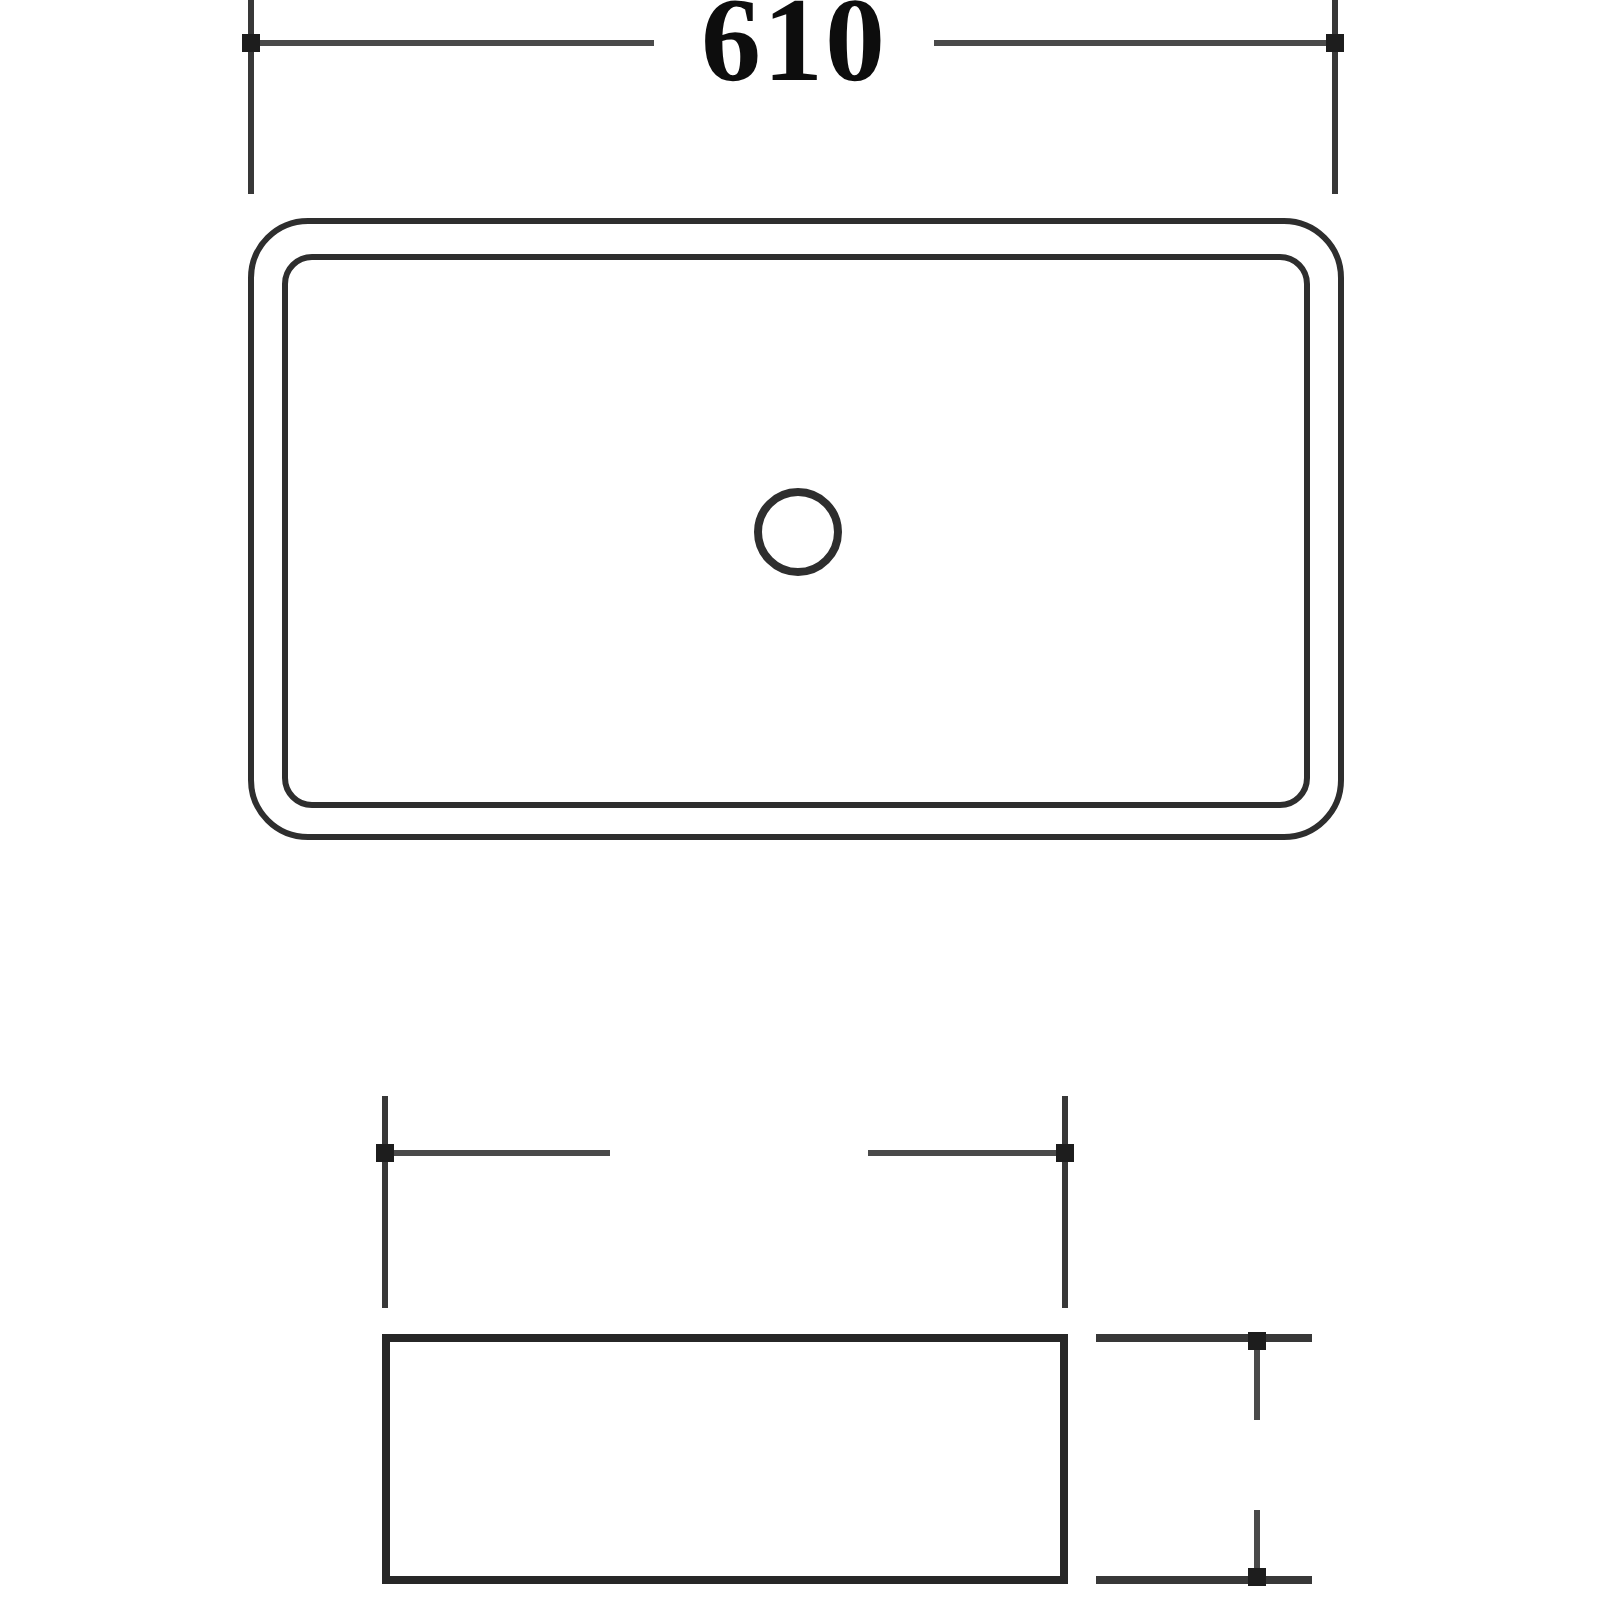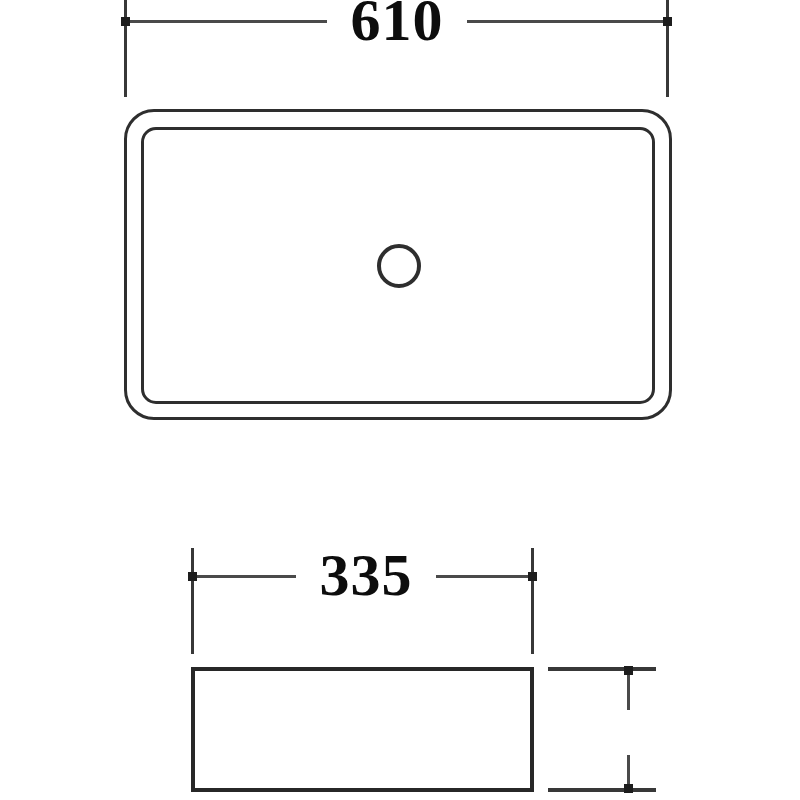--- a/index.html
+++ b/index.html
@@ -94,21 +94,20 @@
   <div class="outer-rim"></div>
   <div class="inner-rim"></div>
   <div class="drain"></div>
 
   <div class="vline ext" style="left:191px; top:548px; width:3px; height:106px;"></div>
   <div class="vline ext" style="left:531px; top:548px; width:3px; height:106px;"></div>
   <div class="hline" style="left:191px; top:575px; width:114px; height:3px;"></div>
   <div class="hline" style="left:434px; top:575px; width:100px; height:3px;"></div>
   <div class="tick" style="left:188px; top:572px;"></div>
   <div class="tick" style="left:528px; top:572px;"></div>
-  <div class="dim-label" style="left:296px; top:545px;">335</div>
 
   <div class="front-body"></div>
 
   <div class="hline ext" style="left:548px; top:667px; width:108px; height:4px;"></div>
   <div class="hline ext" style="left:548px; top:788px; width:108px; height:4px;"></div>
   <div class="vline" style="left:627px; top:667px; width:3px; height:43px;"></div>
   <div class="vline" style="left:627px; top:755px; width:3px; height:37px;"></div>
   <div class="tick" style="left:624px; top:666px;"></div>
   <div class="tick" style="left:624px; top:784px;"></div>
 

